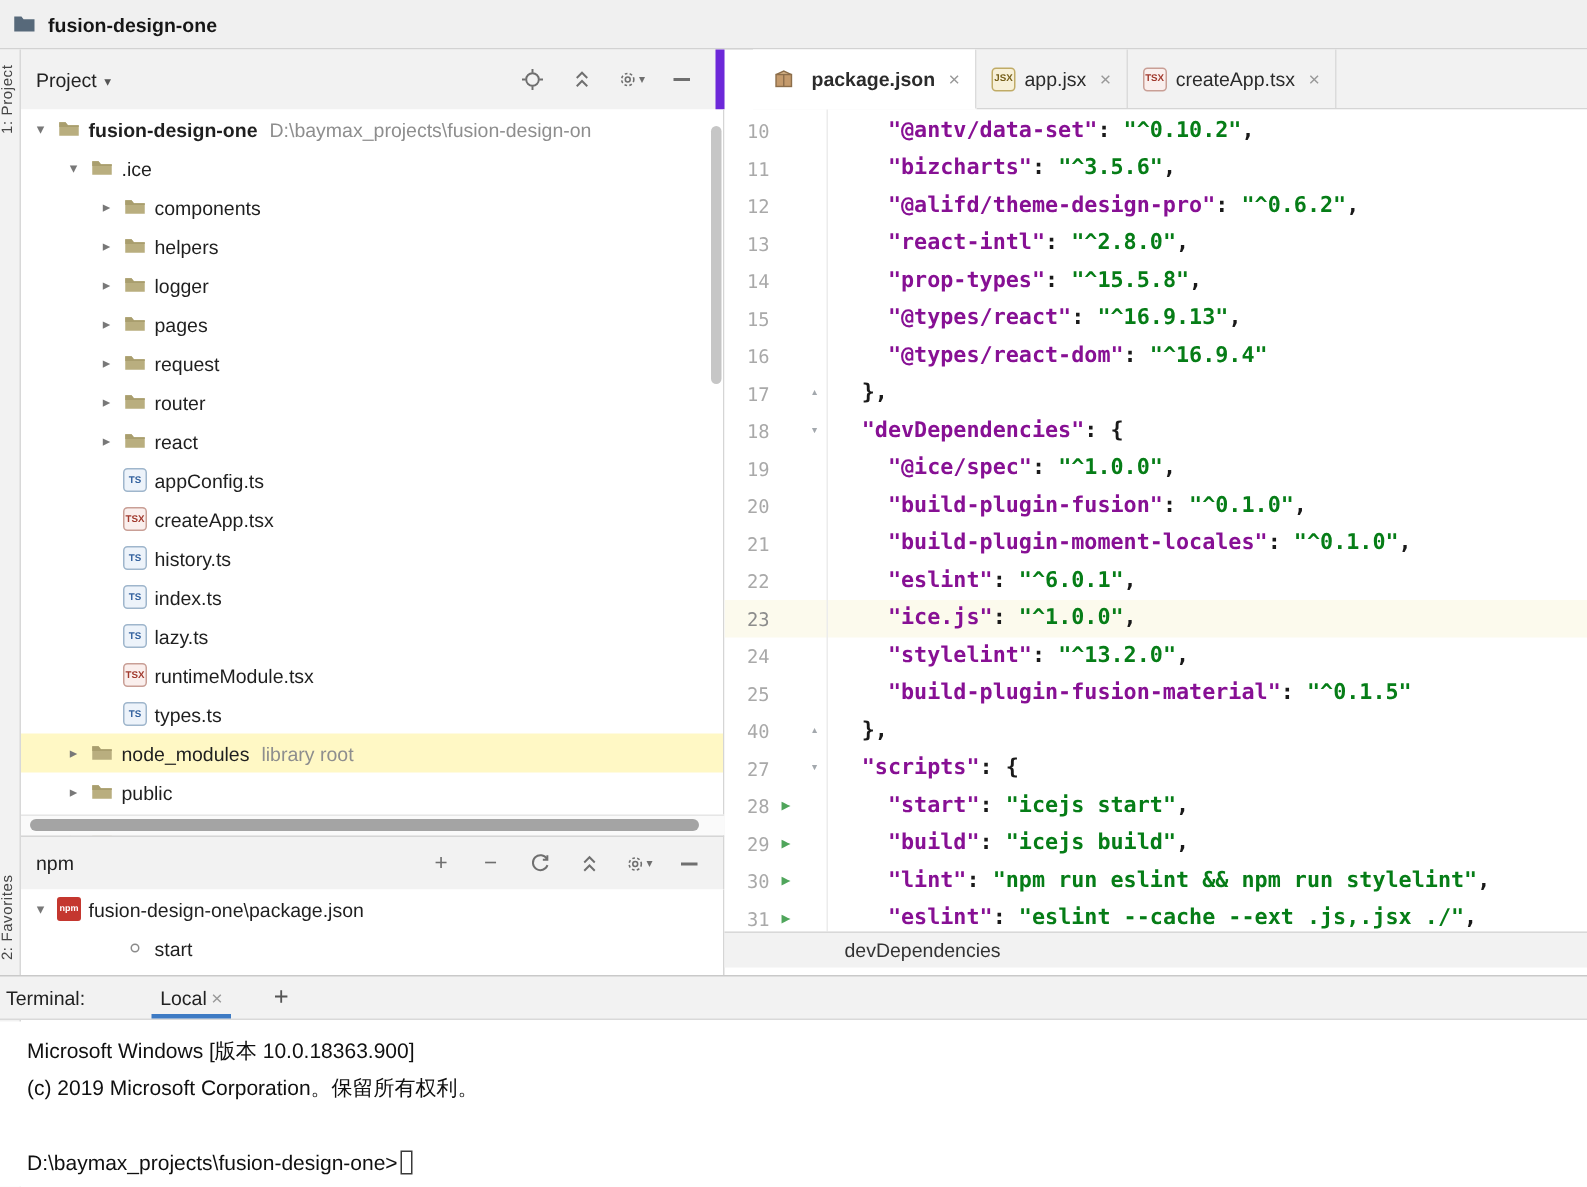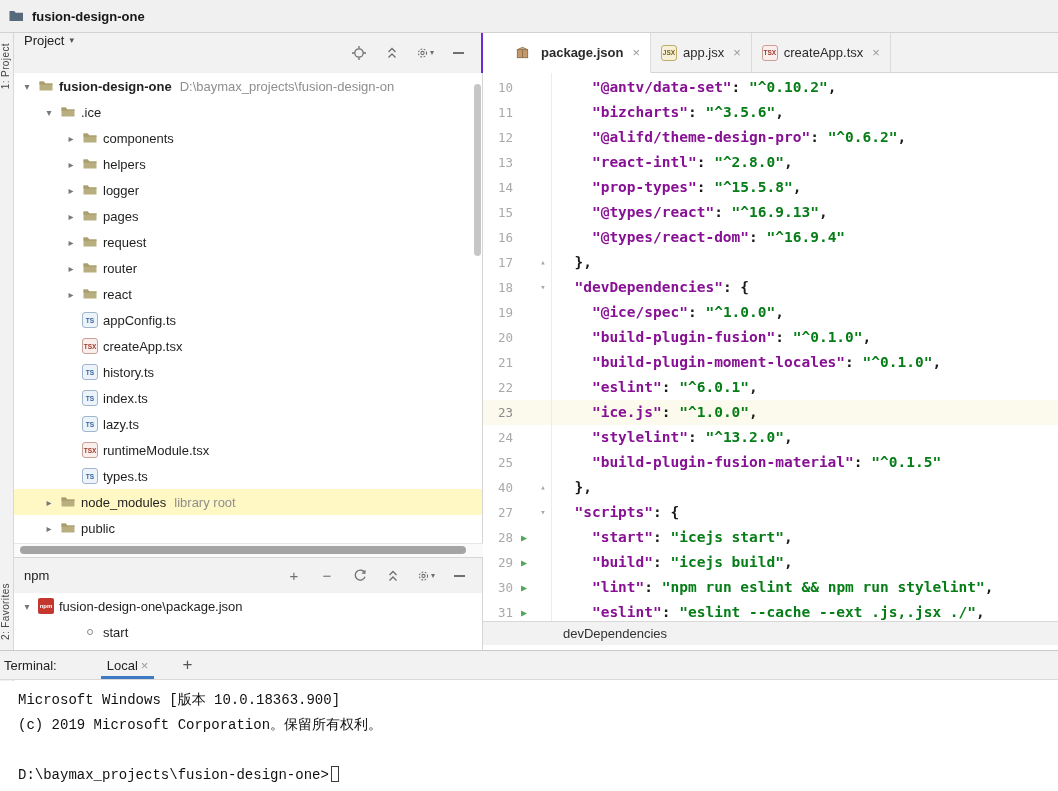--- a/index.html
+++ b/index.html
@@ -12,21 +12,21 @@
   .wtitle{margin-left:8px;font-size:13px;font-weight:bold;color:#161616}
 
   
   .left-stripe{position:absolute;left:0;top:33px;width:14px;height:758px;background:#F2F2F2;border-right:1px solid #D8D8D8}
   .stripe-label{position:absolute;left:0;width:14px;writing-mode:vertical-rl;transform:rotate(180deg);font-size:10px;color:#454545;letter-spacing:.4px;white-space:nowrap}
   .sl-top{top:10px}
   .sl-fav{top:550px}
   .sl-struct{top:655px}
 
   
-  .proj-header{position:absolute;left:14px;top:33px;width:469px;height:40px;background:#F2F2F2;display:flex;padding-left:10px;border-right:2px solid #6d28d9}
+  .proj-header{position:absolute;left:14px;top:33px;width:469px;height:40px;background:#F2F2F2;display:flex;align-items:center;padding-left:10px;border-right:6px solid #6d28d9}
   .ph-label{font-size:13px;color:#222}
   .ph-caret{font-size:9px;color:#555;margin-left:5px;padding-top:2px}
   .hdr-icons{margin-left:auto;display:flex;align-items:center;gap:15px;padding-right:14px}
   .icon-btn{width:18px;height:18px;display:flex;align-items:center;justify-content:center;color:#6F6F6F;font-size:15px;line-height:1}
   .icon-btn svg{display:block}
   .minbar{width:11px;height:2px;background:#6F6F6F}
   .gear-caret{font-size:8px;color:#6F6F6F;margin-left:1px}
 
   .tree{position:absolute;left:14px;top:73px;width:469px;height:484px;background:#fff;overflow:hidden;border-right:1px solid #D5D5D5}
   .tree-row{height:26px;display:flex;align-items:center;font-size:13px;color:#1f1f1f;white-space:nowrap;width:100%}
@@ -74,21 +74,21 @@
 
   .crumb{position:absolute;left:483px;top:621px;width:575px;height:24px;background:#F2F2F2;border-top:1px solid #D8D8D8;display:flex;align-items:center;padding-left:80px;font-size:13px;color:#333}
 
   
   .term-header{position:absolute;left:0;top:650px;width:1058px;height:30px;background:#F2F2F2;border-top:1px solid #C9C9C9;border-bottom:1px solid #D9D9D9;display:flex;align-items:center}
   .term-label{margin-left:4px;font-size:13px;color:#222}
   .term-tab{height:100%;display:flex;align-items:center;margin-left:42px;padding:0 8px;position:relative}
   .term-tab::after{content:"";position:absolute;left:2px;right:2px;bottom:0;height:3px;background:#3E7BC4}
   .term-tab-label{font-size:13px;color:#222}
   .term-plus{margin-left:26px;color:#555;font-size:17px}
-  .term-body{position:absolute;left:0;top:681px;width:1058px;height:110px;background:#fff;padding:7px 0 0 18px;font-family:Liberation Mono, monospace;font-size:14px;color:#101010}
+  .term-body{position:absolute;left:0;top:681px;width:1058px;height:110px;background:#fff;padding:7px 0 0 18px;font-family:Liberation Sans, sans-serif;font-size:14px;color:#101010}
   .term-line{height:25px;line-height:25px;white-space:pre}
   .cursor{display:inline-block;width:8px;height:16px;border:1px solid #3a3a3a;vertical-align:-3px;margin-left:2px}
 </style>
 </head>
 <body>
 
 <div class="titlebar">
   <span class="wicon">
     <svg width="16" height="16" viewBox="0 0 16 16">
         <path d="M1.5 3h4.8l1.4 1.8h7.3V13H1.5z" fill="#57697A"></path>

